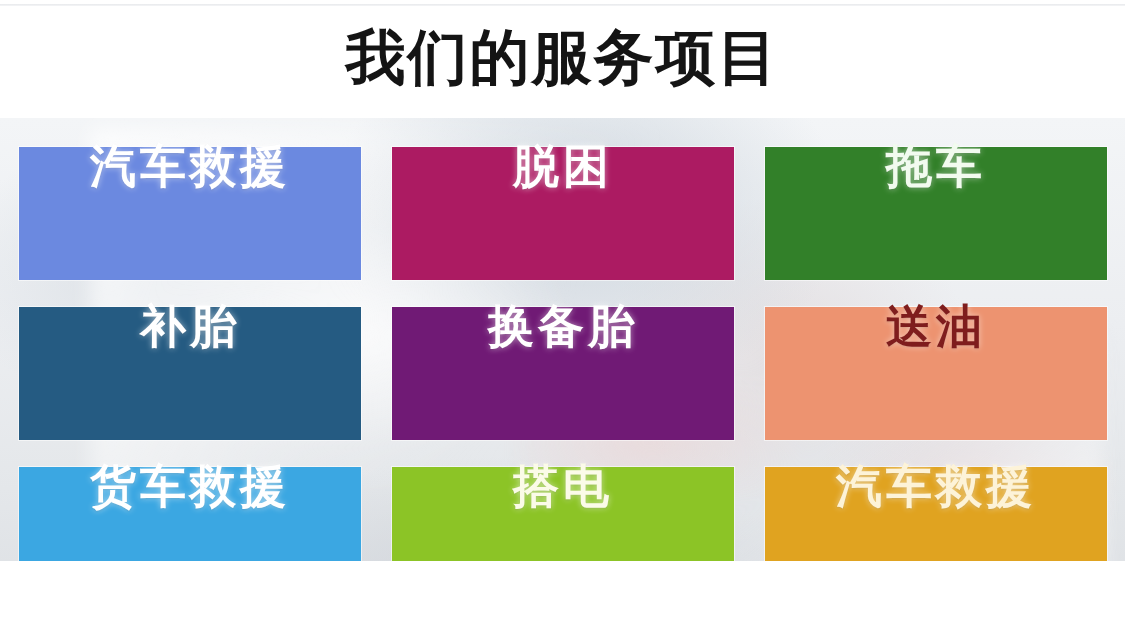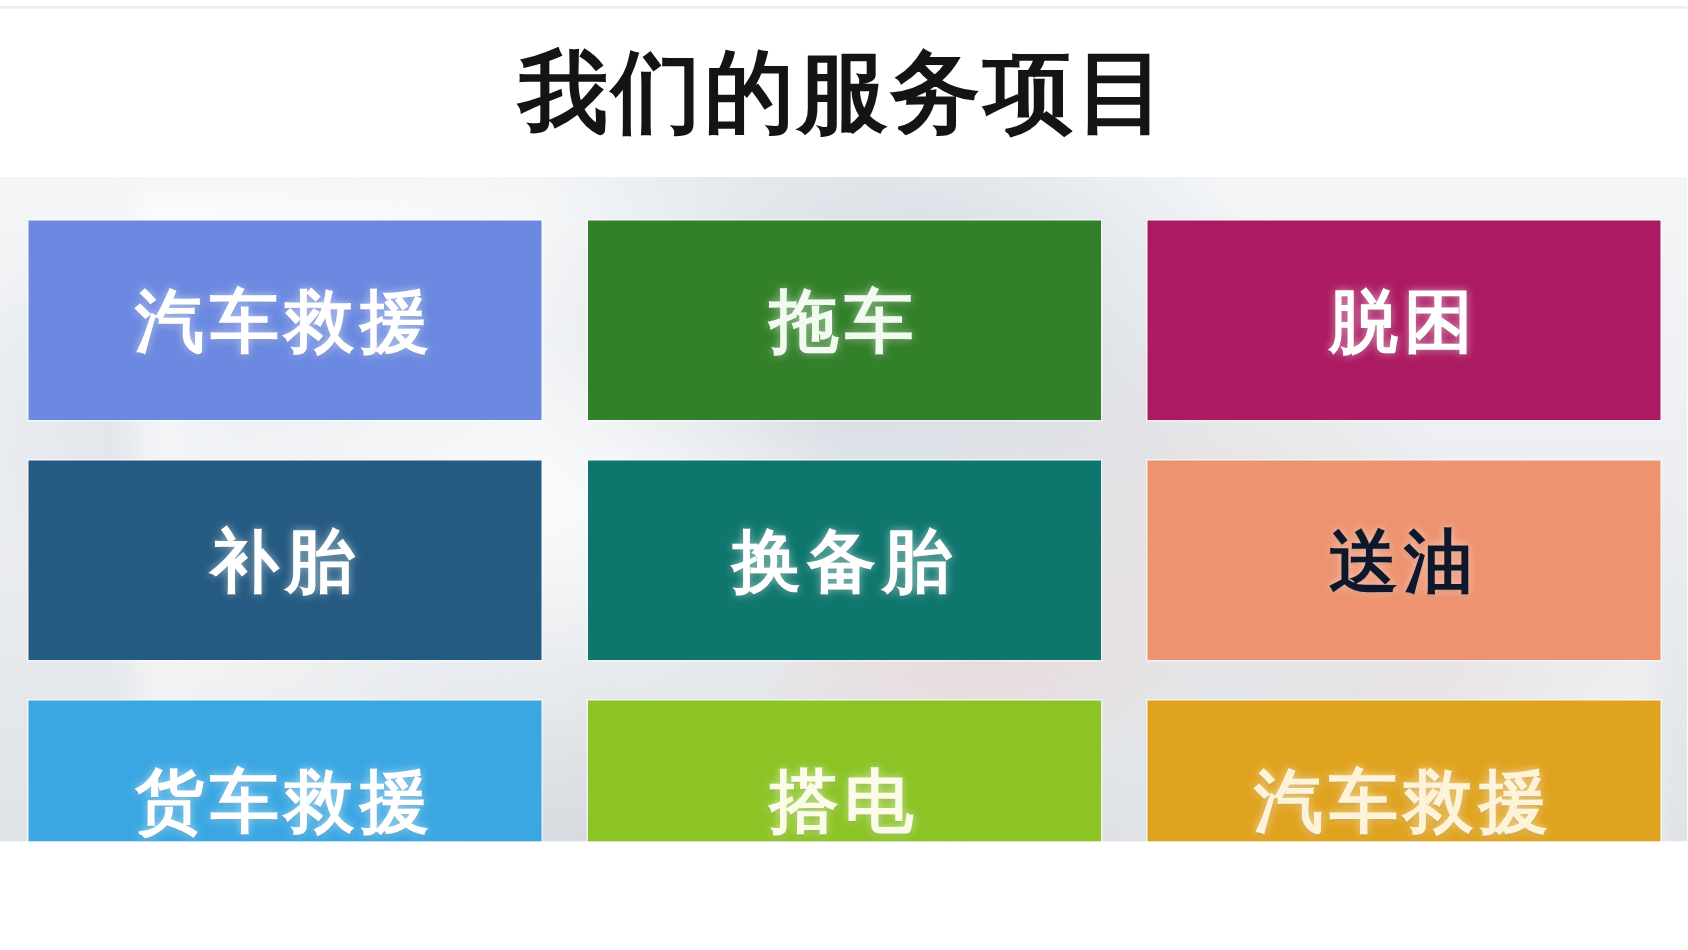--- a/index.html
+++ b/index.html
@@ -10,20 +10,21 @@
   body {
     font-family: "Liberation Sans", "DejaVu Sans", sans-serif;
   }
 
   .poster {
     position: relative;
     width: 1125px;
     height: 561px;
     overflow: hidden;
     background: #ffffff;
+    font-family: Liberation Mono, monospace;
   }
 
   
   .top-rule {
     position: absolute;
     top: 4px;
     left: 0;
     width: 100%;
     height: 2px;
     background: linear-gradient(to bottom, #e7e9ec, #f4f5f7);
@@ -103,21 +104,21 @@
     grid-template-columns: repeat(3, 342px);
     grid-template-rows: repeat(3, 133px);
     column-gap: 31px;
     row-gap: 27px;
     z-index: 2;
   }
 
   .tile {
     position: relative;
     display: flex;
-    align-items: center;
+    align-items: flex-start;
     justify-content: center;
     box-sizing: border-box;
     box-shadow: 0 0 0 1px rgba(255,255,255,0.55);
   }
 
   .tile-label {
     font-size: 46px;
     font-weight: bold;
     letter-spacing: 4px;
     line-height: 1;
@@ -142,38 +143,38 @@
   <div class="header">
     <h1 class="page-title">我们的服务项目</h1>
   </div>
 
   <div class="grid">
 
     <div class="tile" style="background: rgb(107, 137, 224);">
       <span class="tile-label" style="color: rgb(255, 255, 255);">汽车救援</span>
     </div>
 
+    <div class="tile" style="background: rgb(172, 27, 98);">
+      <span class="tile-label" style="color: rgb(255, 255, 255);">脱困</span>
+    </div>
+
     <div class="tile" style="background: rgb(50, 128, 41);">
       <span class="tile-label" style="color: rgb(242, 251, 239);">拖车</span>
-    </div>
-
-    <div class="tile" style="background: rgb(172, 27, 98);">
-      <span class="tile-label" style="color: rgb(255, 255, 255);">脱困</span>
     </div>
 
     <div class="tile" style="background: rgb(37, 91, 130);">
       <span class="tile-label" style="color: rgb(255, 255, 255);">补胎</span>
     </div>
 
-    <div class="tile" style="background: #0f766e;">
+    <div class="tile" style="background: #701a75;">
       <span class="tile-label" style="color: rgb(255, 255, 255);">换备胎</span>
     </div>
 
     <div class="tile" style="background: rgb(237, 147, 112);">
-      <span class="tile-label" style="color: #0f172a;">送油</span>
+      <span class="tile-label" style="color: #7f1d1d;">送油</span>
     </div>
 
     <div class="tile" style="background: rgb(59, 167, 226);">
       <span class="tile-label" style="color: rgb(255, 255, 255);">货车救援</span>
     </div>
 
     <div class="tile" style="background: rgb(140, 196, 38);">
       <span class="tile-label cream" style="color: rgb(251, 251, 232);">搭电</span>
     </div>
 

